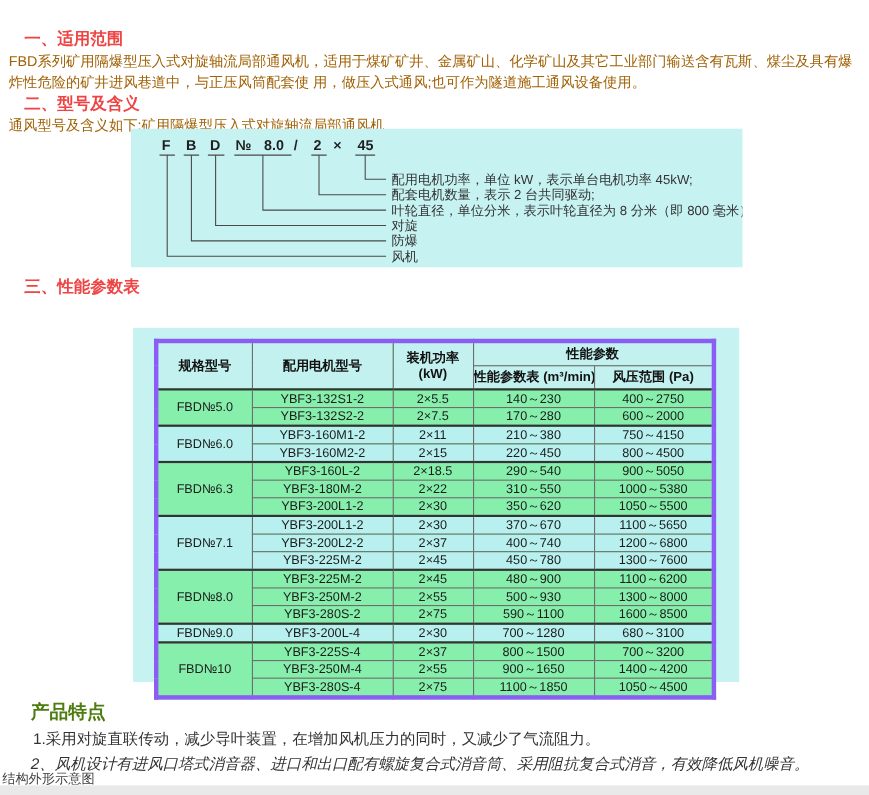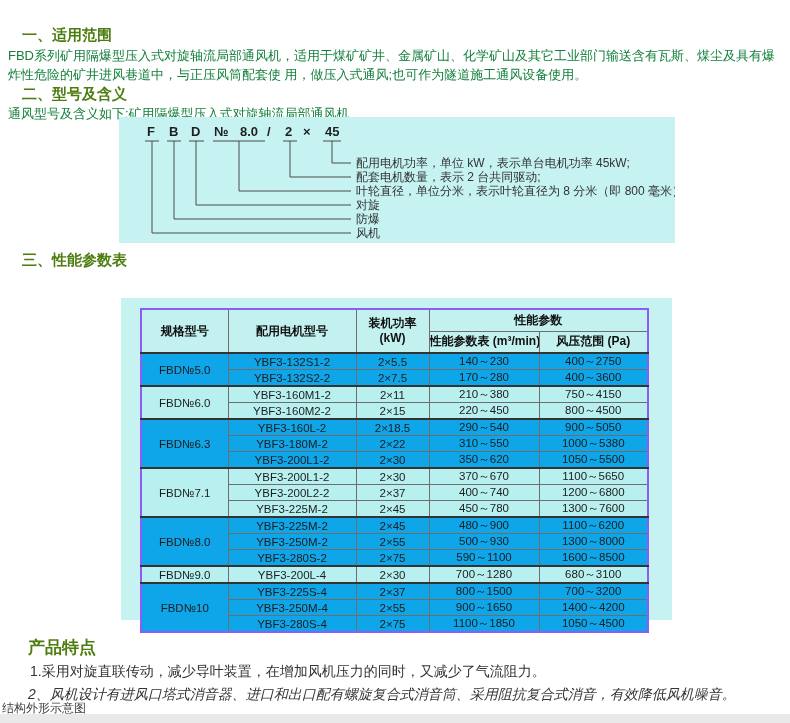--- a/index.html
+++ b/index.html
@@ -4,38 +4,38 @@
 <style>
   * { box-sizing: border-box; }
   html,body { margin:0; padding:0; }
   body {
     width:790px; height:723px; position:relative; overflow:hidden;
     background:#ffffff;
     font-family:"Liberation Sans","DejaVu Sans",sans-serif;
   }
   .page { position:absolute; inset:0; }
 
-  .sec-h { position:absolute; margin:0; left:22px; font-size:15px; font-weight:bold; color:#4d7c0f; }
+  .sec-h { position:absolute; margin:0; left:22px; font-size:15px; font-weight:bold; color:#ef4444; }
   #h-scope { top:26px; }
   #h-model { top:85px; }
   #h-perf  { top:251px; }
 
-  .body-p { position:absolute; margin:0; left:8px; width:779px; font-size:13px; line-height:19px; color:#15803d; }
+  .body-p { position:absolute; margin:0; left:8px; width:779px; font-size:13px; line-height:19px; color:#a16207; }
   #p-scope { top:46px; }
   #p-model { top:104px; }
   #p-perf  { top:271px; }
 
   .diagram { position:absolute; left:119px; top:117px; width:556px; height:126px; background:#c6f3f2; }
   .diagram svg { display:block; }
   .tok { font-size:13px; font-weight:bold; fill:#1f1f1f; }
   .lbl { font-size:12px; fill:#333333; }
   .ln  { stroke:#4a4a4a; stroke-width:1; fill:none; }
 
   .table-panel { position:absolute; left:121px; top:298px; width:551px; height:322px; background:#c6f3f2; }
-  table { position:absolute; left:19px; top:10px; width:507px; border-collapse:collapse; table-layout:fixed; background:#0ea5e9; border:2px solid #8b5cf6;padding-left:37px; }
+  table { position:absolute; left:19px; top:10px; width:507px; border-collapse:collapse; table-layout:fixed; background:#86efac; border:4px solid #8b5cf6;padding-left:37px; }
   th, td { border:1px solid #6e6e6e; text-align:center; vertical-align:middle; white-space:nowrap; overflow:hidden; padding:0; }
   th { font-size:12px; font-weight:bold; color:#111111; background:#c2f1ef; height:22px; line-height:15px; }
   td { font-size:11.5px; color:#1c1c1c; height:13px; }
   tr.stripe td { background:#b7f0ee; }
   tr.gstart td { border-top:2px solid #333333; }
   td.spec { font-size:11.5px; }
 
   .feat-h { position:absolute; margin:0; left:28px; top:636px; font-size:17px; font-weight:bold; color:#4d7c0f; }
   .feat-p { position:absolute; margin:0; font-size:14px; line-height:20px; color:#333333; white-space:nowrap; }
   #fp1 { left:30px; top:661px; }
@@ -113,21 +113,21 @@
             <td rowspan="2" class="spec">FBD№5.0</td>
             <td>YBF3-132S1-2</td>
             <td>2×5.5</td>
             <td>140～230</td>
             <td>400～2750</td>
           </tr>
           <tr class="">
             <td>YBF3-132S2-2</td>
             <td>2×7.5</td>
             <td>170～280</td>
-            <td>400～3600</td>
+            <td>600～2000</td>
           </tr>
           <tr class="stripe gstart">
             <td rowspan="2" class="spec">FBD№6.0</td>
             <td>YBF3-160M1-2</td>
             <td>2×11</td>
             <td>210～380</td>
             <td>750～4150</td>
           </tr>
           <tr class="stripe ">
             <td>YBF3-160M2-2</td>

